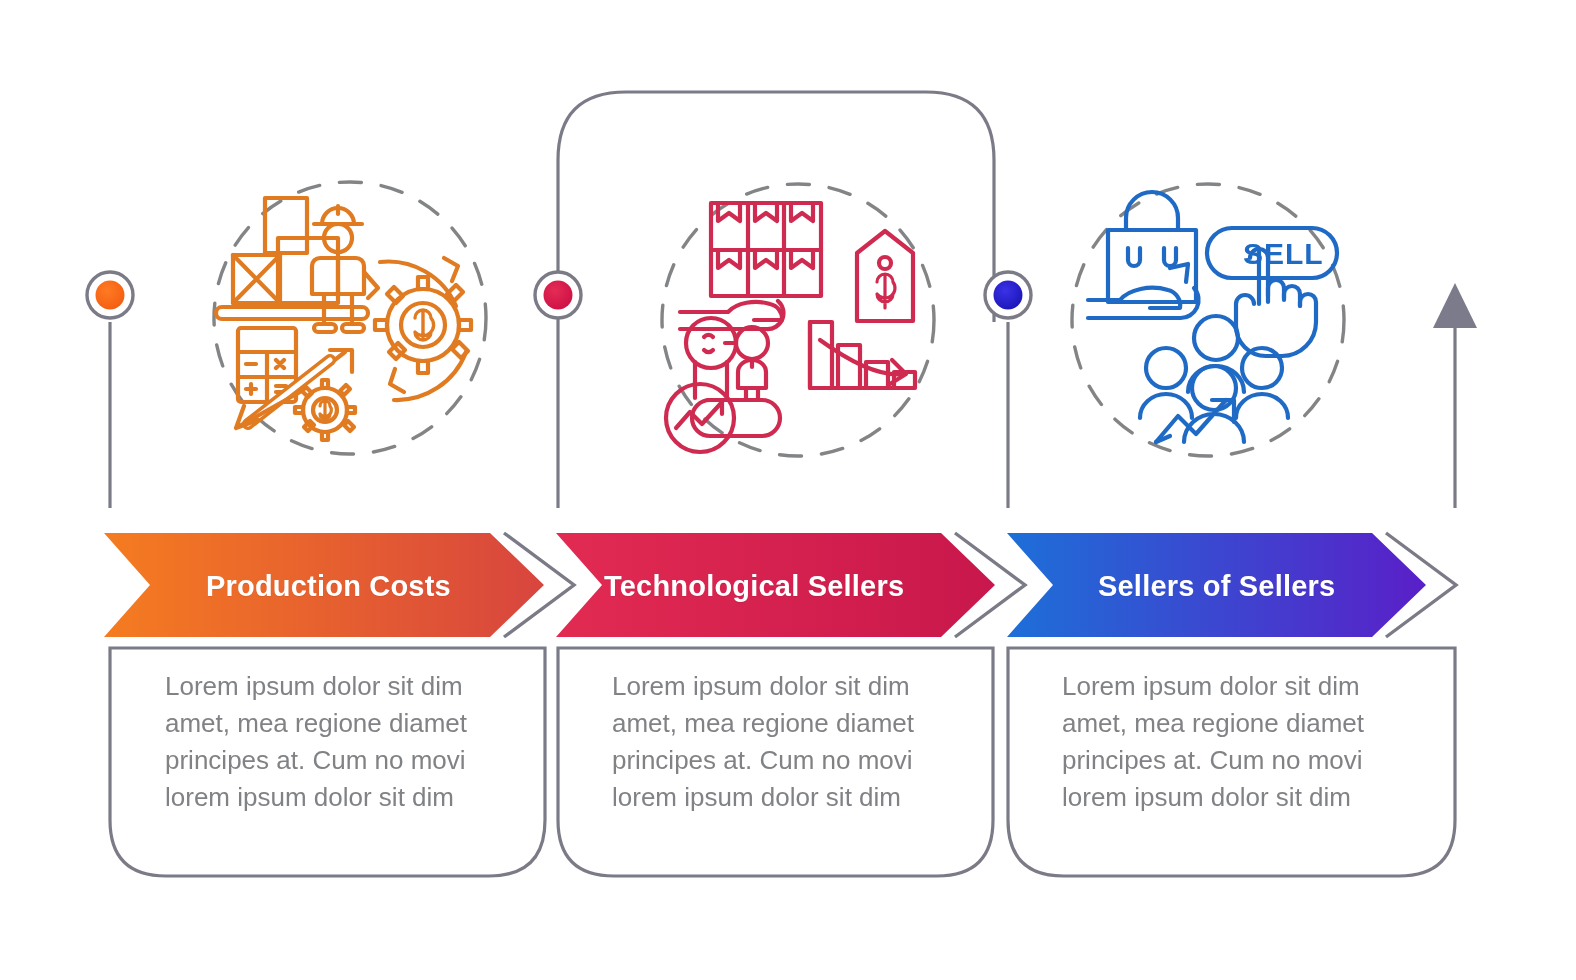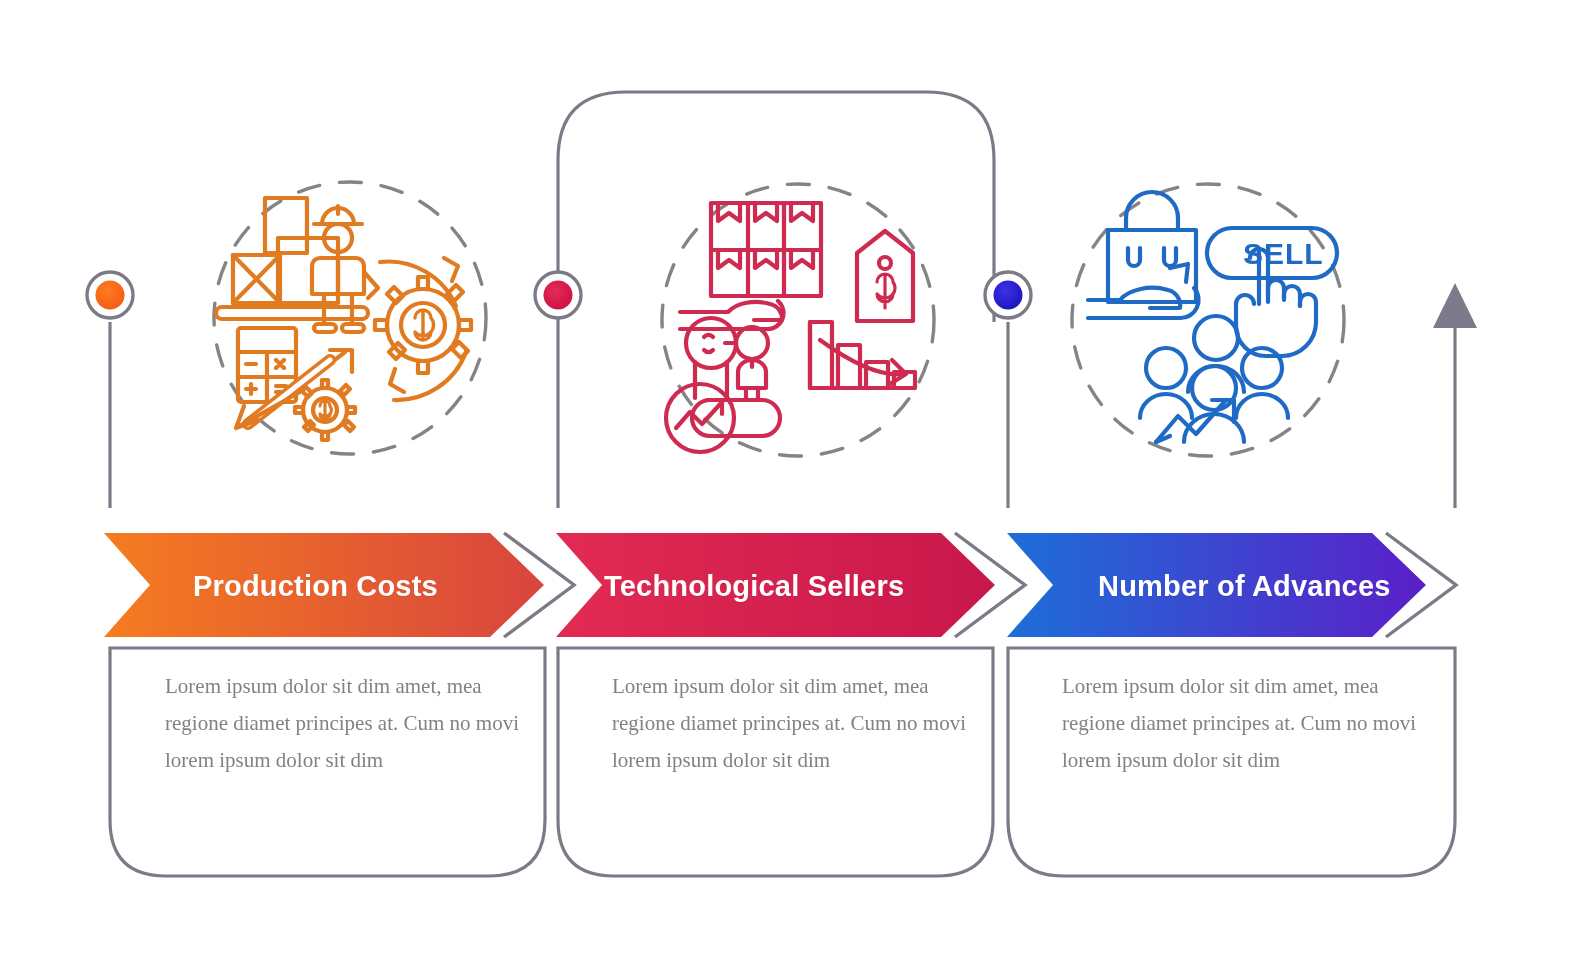--- a/index.html
+++ b/index.html
@@ -6,22 +6,22 @@
   body{width:1576px;height:980px;overflow:hidden;
        font-family:"Liberation Sans", sans-serif;}
   #stage{position:relative;width:1576px;height:980px;background:#fff;}
   .svgLayer{position:absolute;left:0;top:0;width:1576px;height:980px;}
   .bannerText{
     position:absolute;color:#ffffff;font-weight:bold;font-size:29px;
     letter-spacing:0.2px;white-space:nowrap;
     text-shadow:0 1px 1px rgba(0,0,0,0.08);
   }
   .bodyText{
-    position:absolute;color:#808285;font-size:21px;line-height:37px;
-    width:360px;font-weight:normal;font-family:Liberation Serif, serif;
+    position:absolute;color:#808285;font-size:26px;line-height:37px;
+    width:360px;font-weight:normal;
   }
   .t1{left:165px;top:668px;}
   .t2{left:612px;top:668px;}
   .t3{left:1062px;top:668px;}
 </style>
 </head>
 <body>
 
 <div id="stage">
 
@@ -239,21 +239,21 @@
       <path d="M1236 418 a26 24 0 0 1 52 0"></path>
       <circle cx="1214" cy="388" r="22"></circle>
       <path d="M1184 442 a30 28 0 0 1 60 0"></path>
 
       <path d="M1156 442 l22 -26 l18 18 l30 -34"></path>
       <path d="M1212 400 h22 v22"></path>
       <path d="M1156 442 l14 -6"></path>
     </g>
   </svg>
 
-  <div class="bannerText" style="left:193px;top:570px;">Production Costs</div>
+  <div class="bannerText" style="left:206px;top:570px;">Production Costs</div>
   <div class="bannerText" style="left:604px;top:570px;">Technological Sellers</div>
-  <div class="bannerText" style="left:1098px;top:570px;">Number of Advances</div>
+  <div class="bannerText" style="left:1098px;top:570px;">Sellers of Sellers</div>
 
   <div class="bodyText t1">Lorem ipsum dolor sit dim amet, mea regione diamet principes at. Cum no movi lorem ipsum dolor sit dim</div>
   <div class="bodyText t2">Lorem ipsum dolor sit dim amet, mea regione diamet principes at. Cum no movi lorem ipsum dolor sit dim</div>
   <div class="bodyText t3">Lorem ipsum dolor sit dim amet, mea regione diamet principes at. Cum no movi lorem ipsum dolor sit dim</div>
 
 </div>
 
 </body></html>

